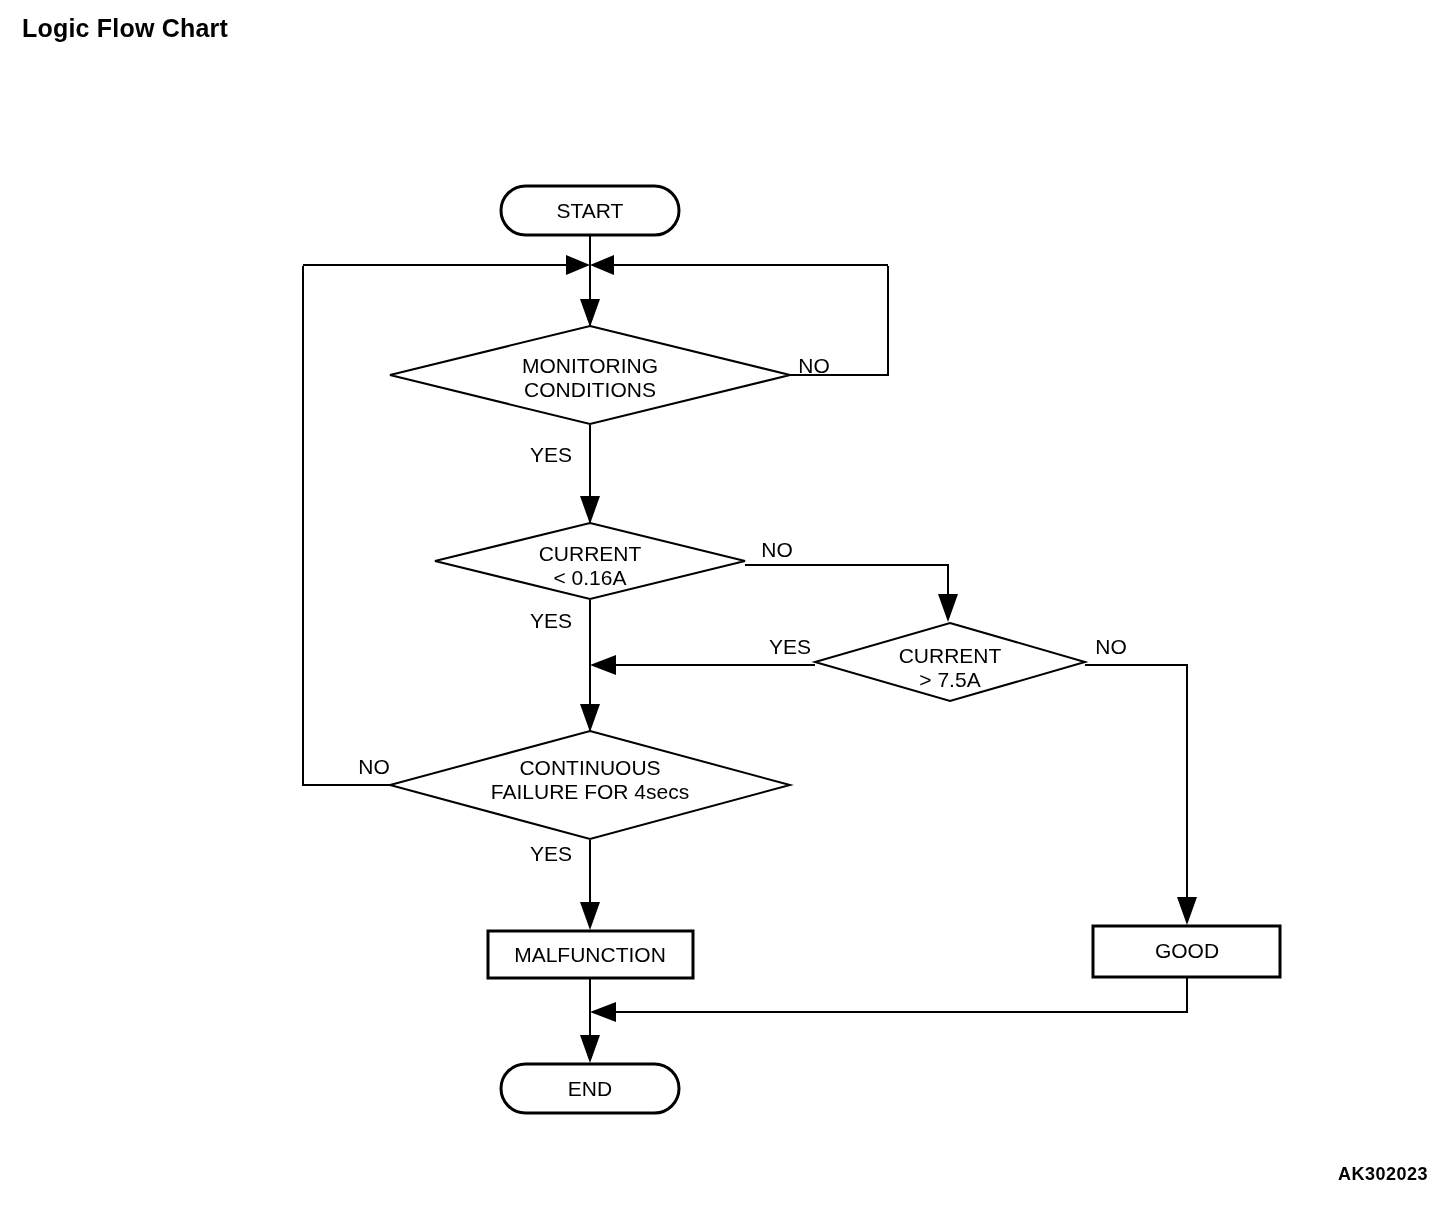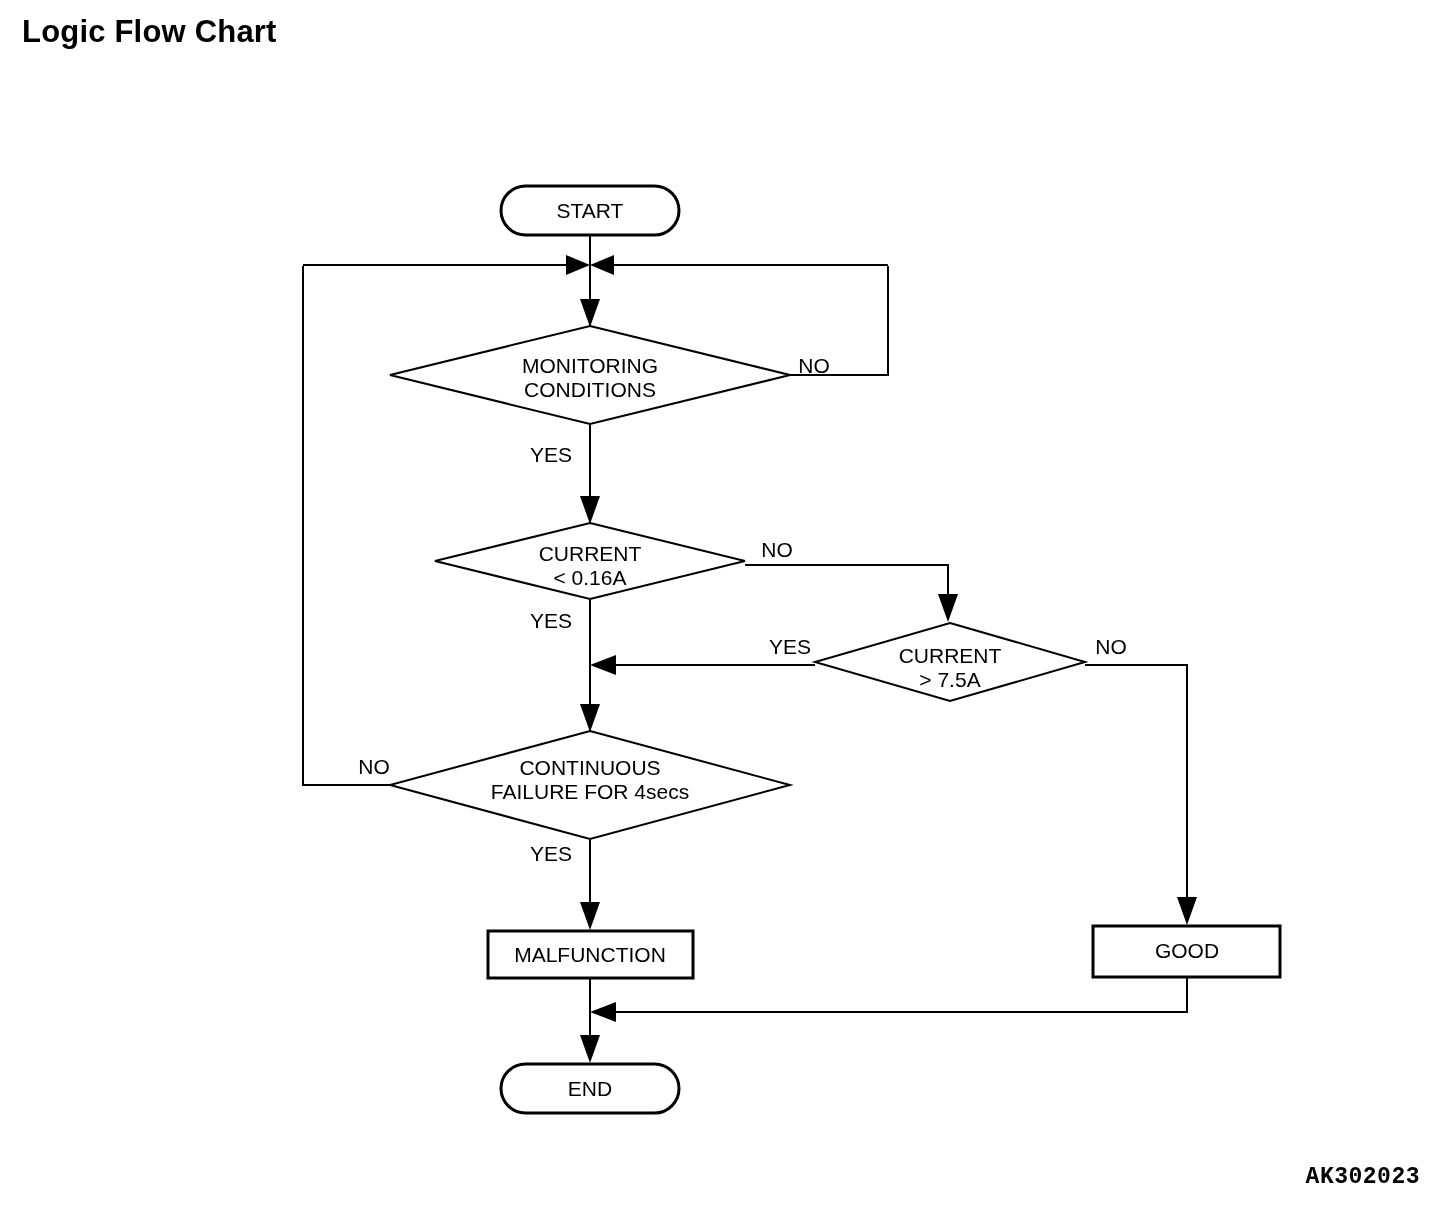--- a/index.html
+++ b/index.html
@@ -12,33 +12,33 @@
     height: 1214px;
     font-family: "Liberation Sans", sans-serif;
     color: #000000;
     position: relative;
     overflow: hidden;
   }
   #page-title {
     position: absolute;
     left: 22px;
     top: 14px;
-    font-size: 31px;
+    font-size: 25px;
     font-weight: bold;
     letter-spacing: 0.2px;
     font-family: "Liberation Sans", sans-serif;
   }
   #ref-code {
     position: absolute;
-    right: 36px;
+    right: 28px;
     top: 1164px;
-    font-size: 23px;
+    font-size: 18px;
     font-weight: bold;
     letter-spacing: 0.5px;
-    font-family: Liberation Mono, monospace;
+    font-family: Liberation Sans, sans-serif;
   }
   #flow-svg {
     position: absolute;
     left: 0;
     top: 0;
   }
   .shape-outline {
     fill: #ffffff;
     stroke: #000000;
     stroke-width: 3;

